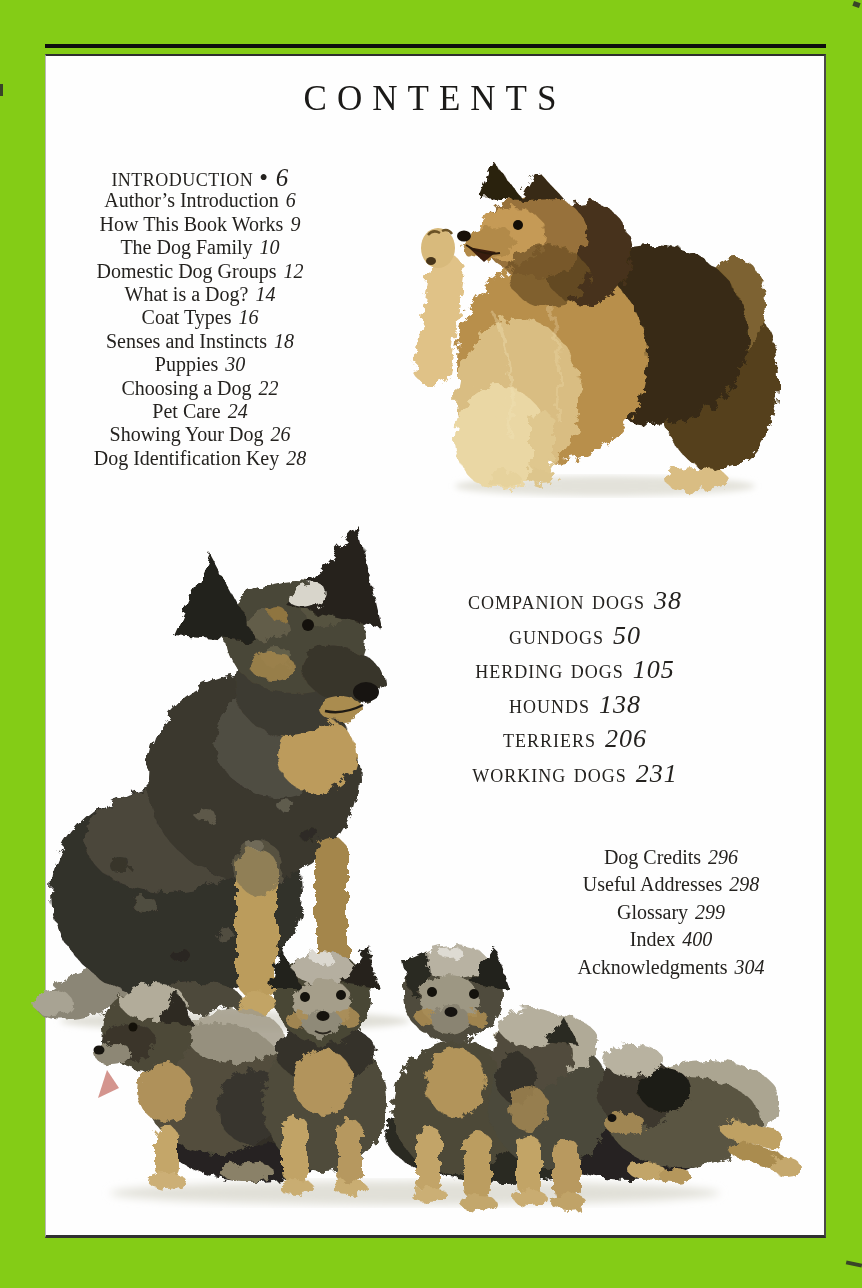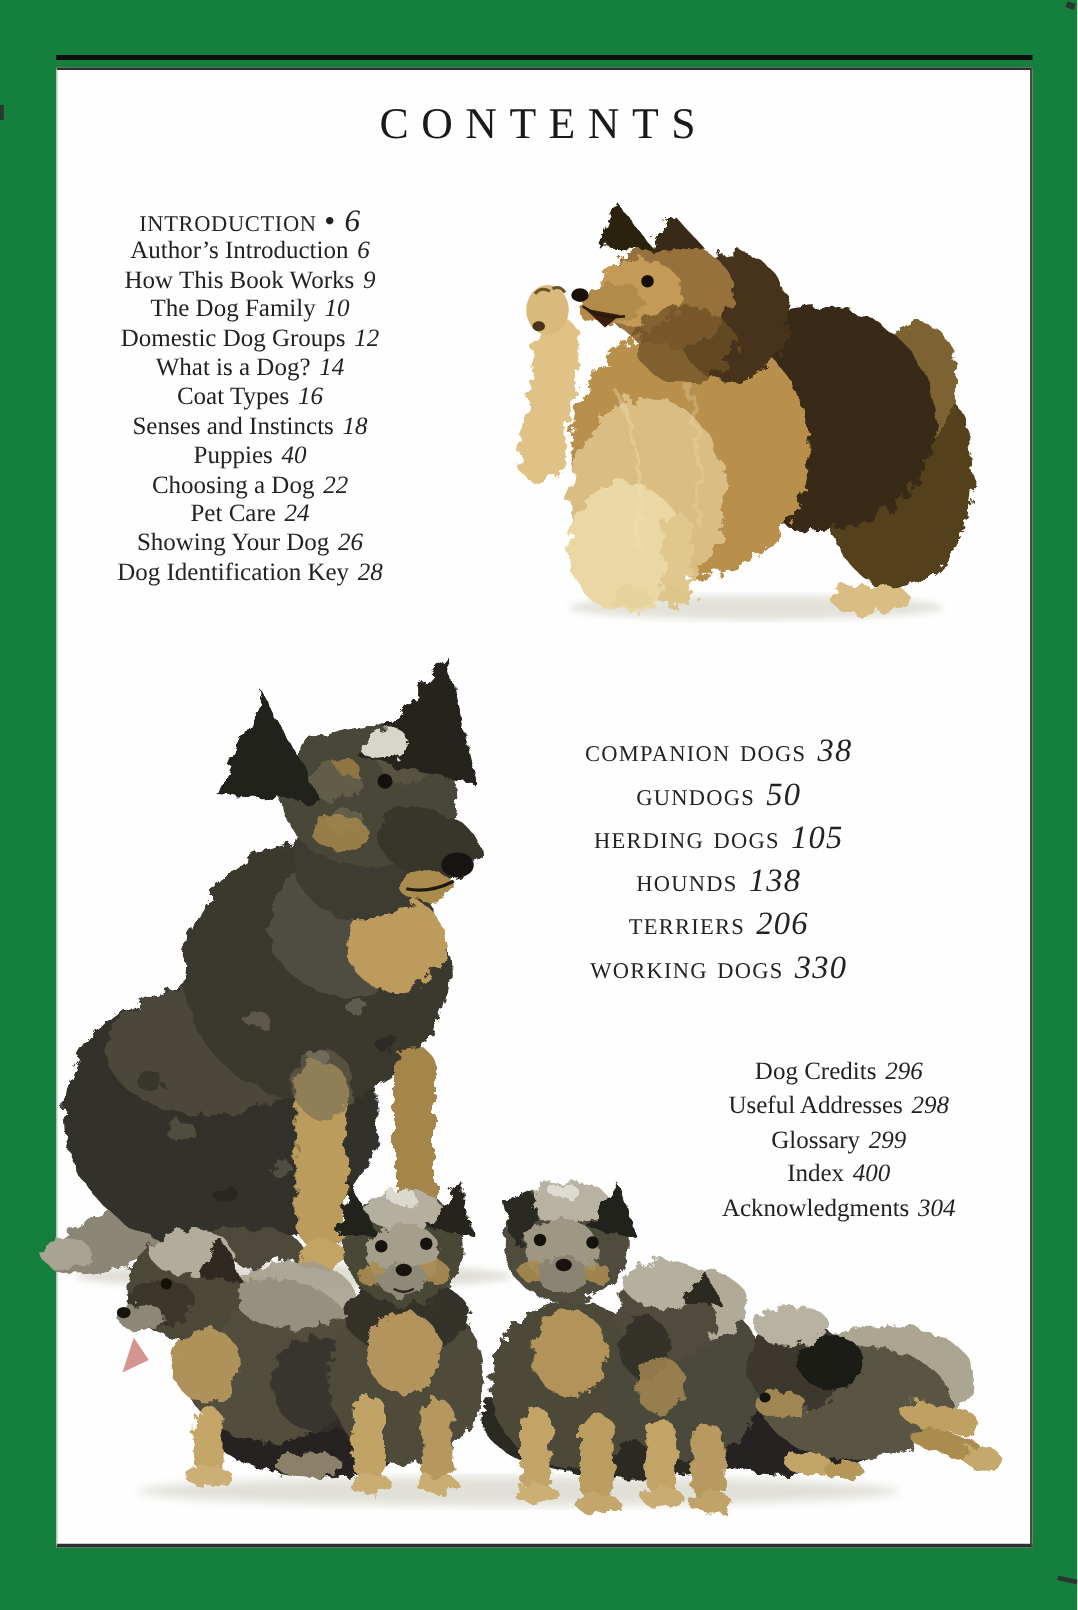--- a/index.html
+++ b/index.html
@@ -1,21 +1,21 @@
 <!DOCTYPE html>
 <html><head>
 <meta charset="utf-8">
 <style>
   html,body{margin:0;padding:0;}
   body{
     width:862px;height:1288px;position:relative;background:#ffffff;
     font-family:"Liberation Serif","DejaVu Serif",serif;color:#24221f;
     overflow:hidden;
   }
-  .scan{position:absolute;inset:0;background:#15803d;}
+  .scan{position:absolute;inset:0;background:#84cc16;}
   
   .rule-thick{position:absolute;left:45px;top:44px;width:781px;height:4px;background:#0e0e0e;}
   .frame{
     position:absolute;left:45px;top:54px;width:778px;height:1179px;
     border-top:2px solid #2e2e2e;
     border-left:1px solid #b9b9b6;
     border-right:2px solid #4a4a48;
     border-bottom:3px solid #303030;
     background:#fefefe;
   }
@@ -62,34 +62,34 @@
     <div class="row intro-head">
       <span class="sc">Introduction</span><span class="bullet">•</span><span class="pg">6</span>
     </div>
     <div class="row"><span>Author’s Introduction</span><span class="pg">6</span></div>
     <div class="row"><span>How This Book Works</span><span class="pg">9</span></div>
     <div class="row"><span>The Dog Family</span><span class="pg">10</span></div>
     <div class="row"><span>Domestic Dog Groups</span><span class="pg">12</span></div>
     <div class="row"><span>What is a Dog?</span><span class="pg">14</span></div>
     <div class="row"><span>Coat Types</span><span class="pg">16</span></div>
     <div class="row"><span>Senses and Instincts</span><span class="pg">18</span></div>
-    <div class="row"><span>Puppies</span><span class="pg">40</span></div>
+    <div class="row"><span>Puppies</span><span class="pg">30</span></div>
     <div class="row"><span>Choosing a Dog</span><span class="pg">22</span></div>
     <div class="row"><span>Pet Care</span><span class="pg">24</span></div>
     <div class="row"><span>Showing Your Dog</span><span class="pg">26</span></div>
     <div class="row"><span>Dog Identification Key</span><span class="pg">28</span></div>
   </div>
 
   <div class="toc-block toc-cats">
     <div class="row"><span class="sc">Companion Dogs</span><span class="pg">38</span></div>
     <div class="row"><span class="sc">Gundogs</span><span class="pg">50</span></div>
     <div class="row"><span class="sc">Herding Dogs</span><span class="pg">105</span></div>
     <div class="row"><span class="sc">Hounds</span><span class="pg">138</span></div>
     <div class="row"><span class="sc">Terriers</span><span class="pg">206</span></div>
-    <div class="row"><span class="sc">Working Dogs</span><span class="pg">330</span></div>
+    <div class="row"><span class="sc">Working Dogs</span><span class="pg">231</span></div>
   </div>
 
   <div class="toc-block toc-back">
     <div class="row"><span>Dog Credits</span><span class="pg">296</span></div>
     <div class="row"><span>Useful Addresses</span><span class="pg">298</span></div>
     <div class="row"><span>Glossary</span><span class="pg">299</span></div>
     <div class="row"><span>Index</span><span class="pg">400</span></div>
     <div class="row"><span>Acknowledgments</span><span class="pg">304</span></div>
   </div>
 

